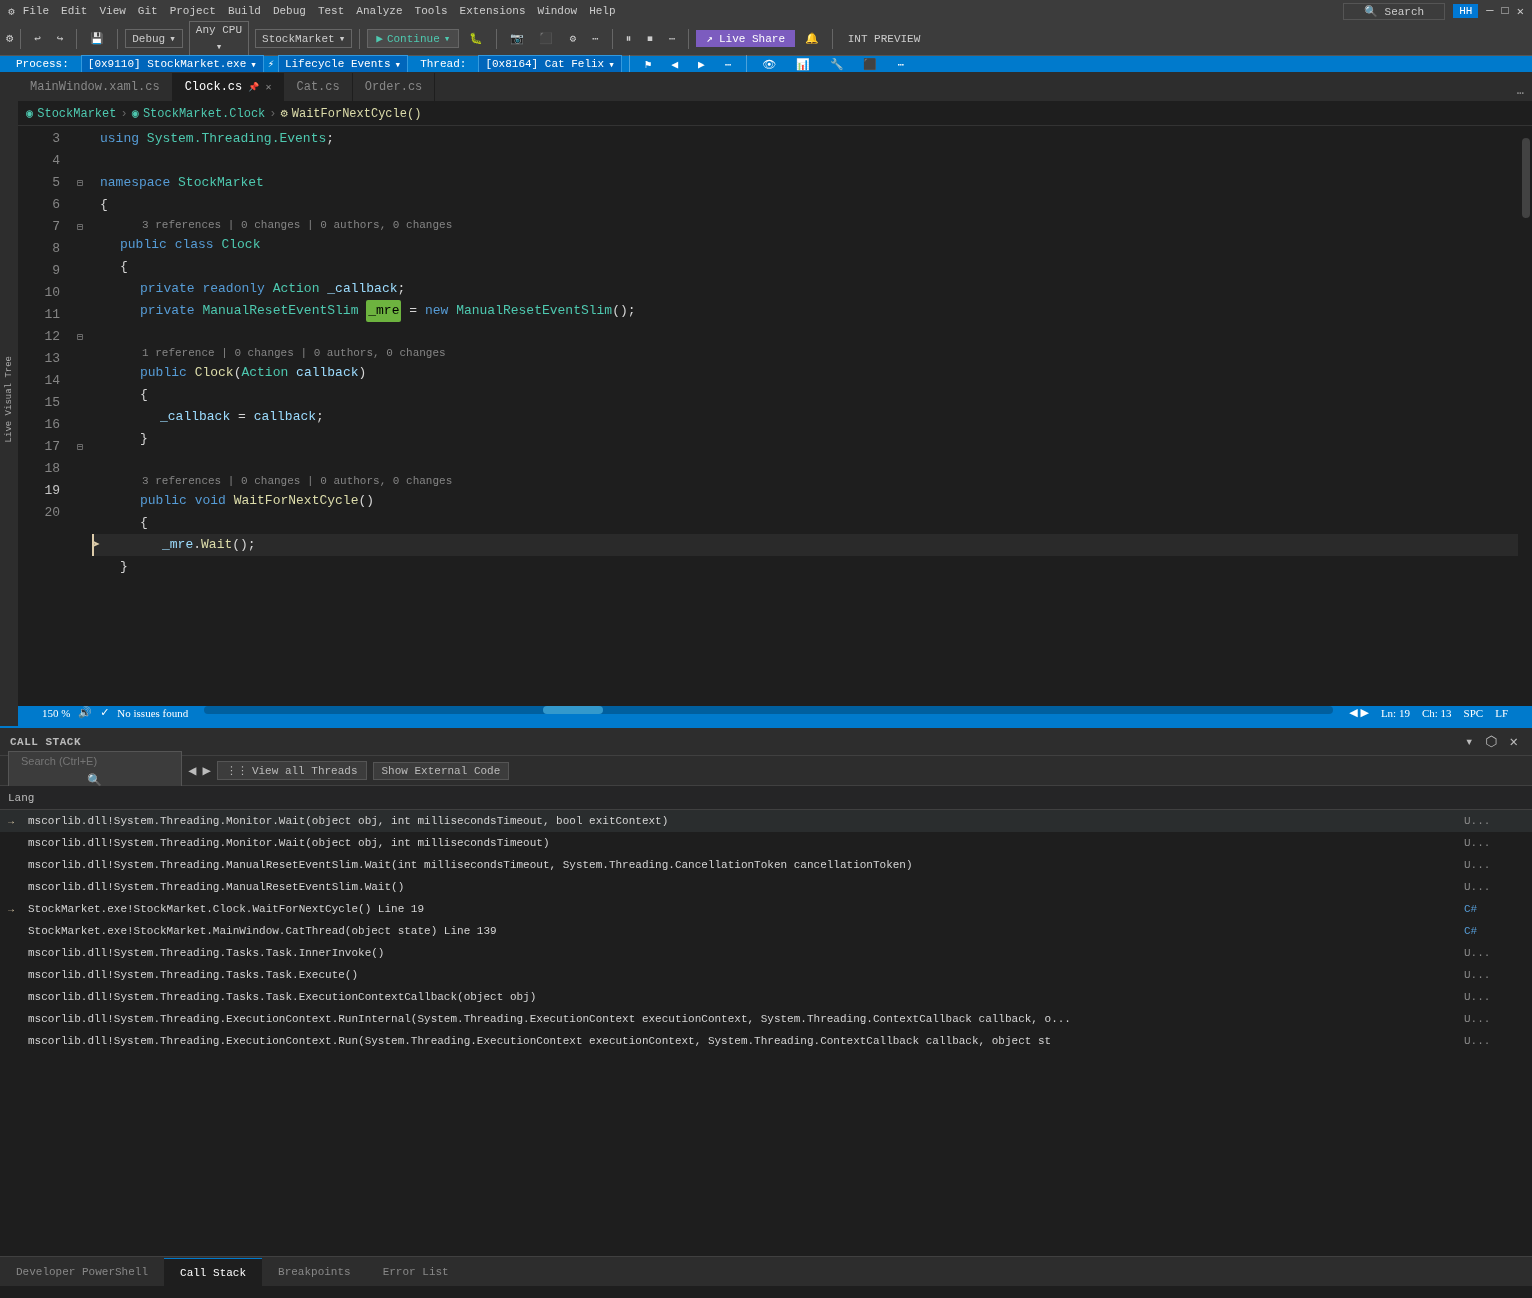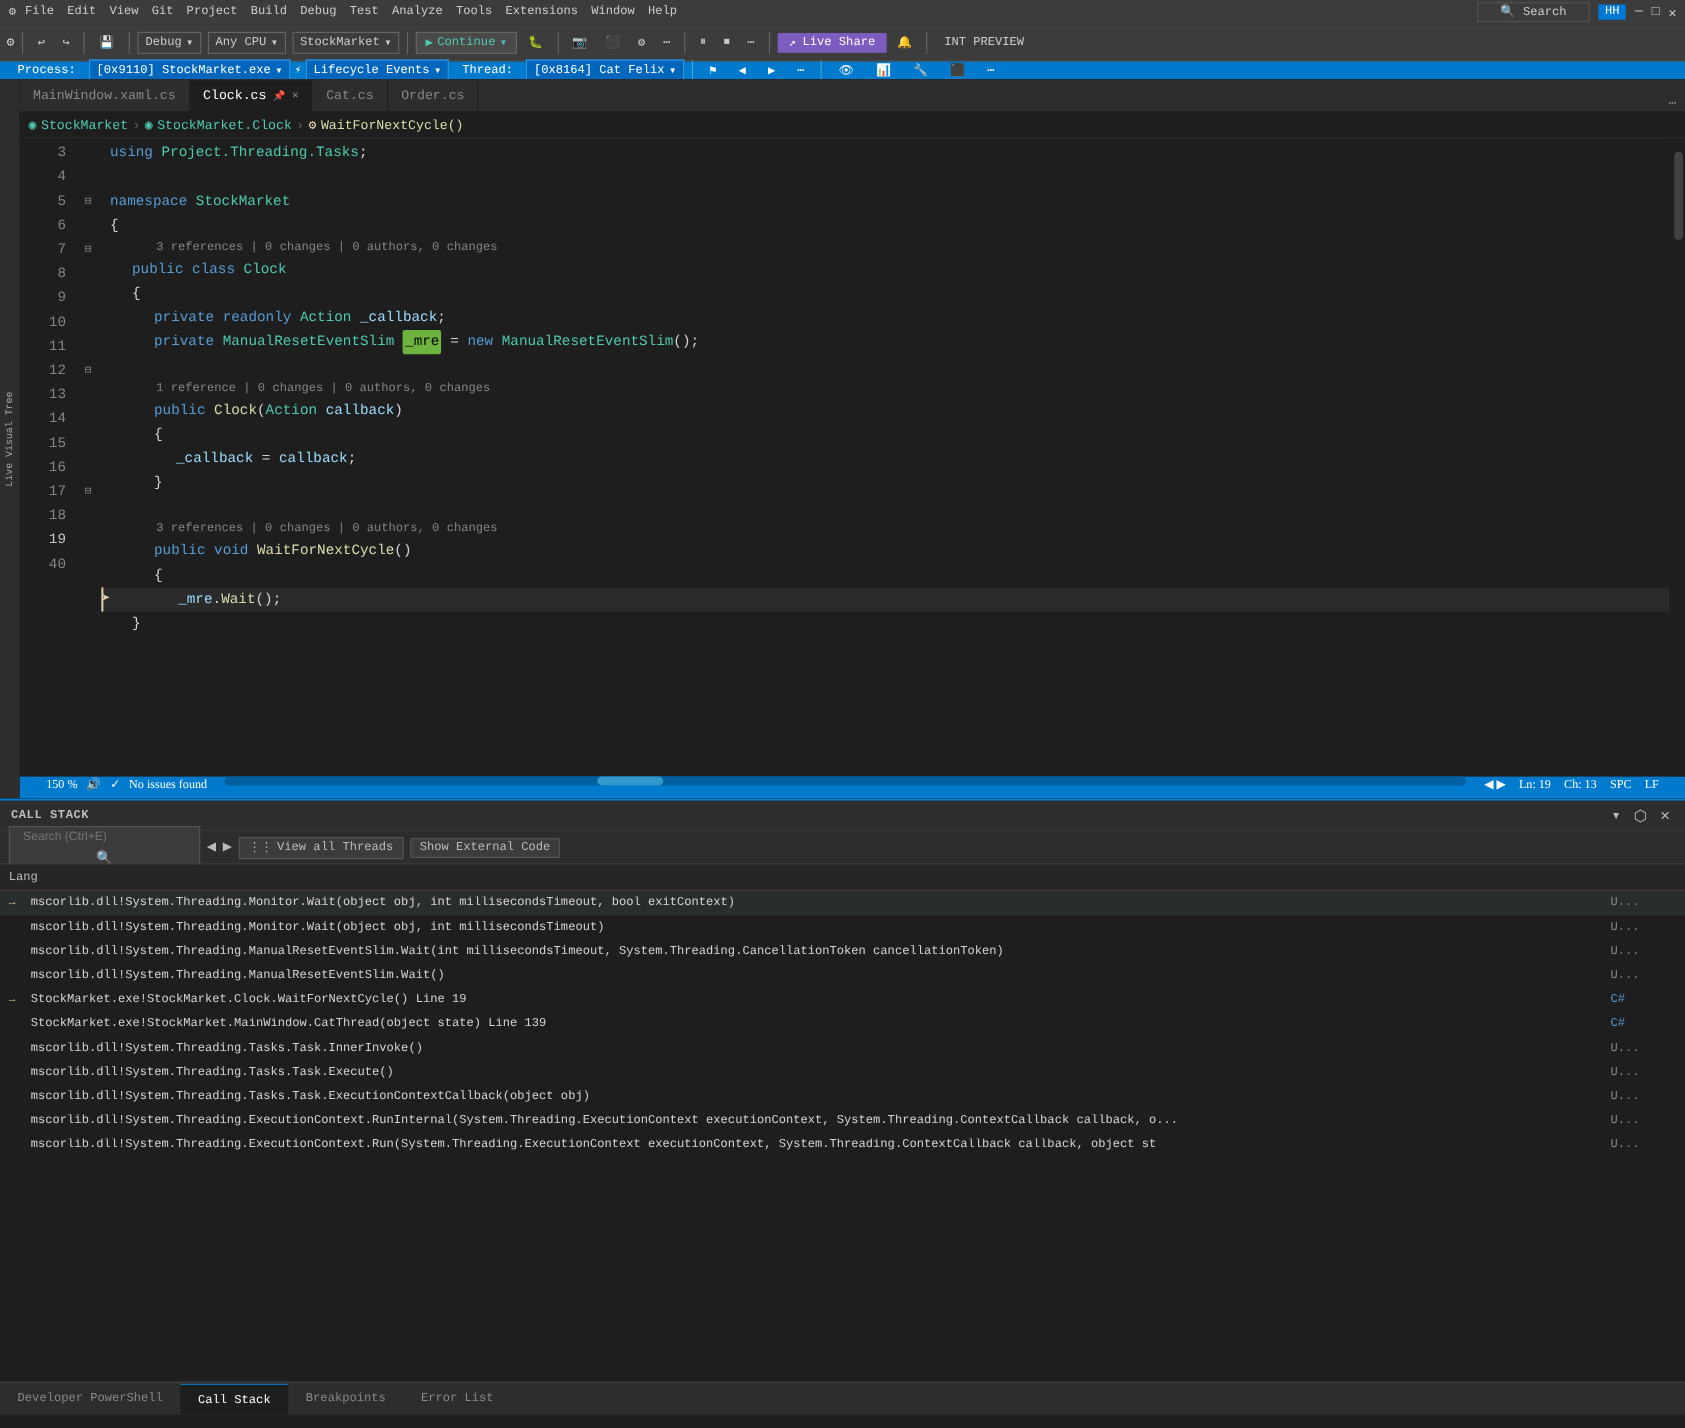--- a/index.html
+++ b/index.html
@@ -363,21 +363,21 @@
   <div class="toolbar-sep"></div>
   <span class="toolbar-item">↩</span>
   <span class="toolbar-item">↪</span>
   <div class="toolbar-sep"></div>
   <span class="toolbar-item">💾</span>
   <div class="toolbar-sep"></div>
   <div class="toolbar-dropdown">
     <span>Debug</span>
     <span>▾</span>
   </div>
-  <div class="toolbar-dropdown" style="margin-left:2px;">
+  <div class="toolbar-dropdown" style="margin-left:2px;flex-direction:column;">
     <span>Any CPU</span>
     <span>▾</span>
   </div>
   <div class="toolbar-dropdown" style="margin-left:2px;">
     <span>StockMarket</span>
     <span>▾</span>
   </div>
   <div class="toolbar-sep"></div>
   <div class="play-btn">
     <span>▶</span>
@@ -490,21 +490,21 @@
           <div class="line-number">10</div>
           <div class="line-number">11</div>
           <div class="line-number">12</div>
           <div class="line-number">13</div>
           <div class="line-number">14</div>
           <div class="line-number">15</div>
           <div class="line-number">16</div>
           <div class="line-number">17</div>
           <div class="line-number">18</div>
           <div class="line-number active">19</div>
-          <div class="line-number">40</div>
+          <div class="line-number">20</div>
         </div>
 
         <div style="width:24px;background:#1e1e1e;padding-top:2px;">
 
           <div style="height:22px;"></div>
           <div style="height:22px;"></div>
           <div style="height:22px;display:flex;align-items:center;justify-content:center;">
               <span style="color:#858585;font-size:10px;">⊟</span>
             </div>
           <div style="height:22px;"></div>
@@ -526,21 +526,21 @@
               <span style="color:#858585;font-size:10px;">⊟</span>
             </div>
           <div style="height:22px;"></div>
           <div style="height:22px;"></div>
           <div style="height:22px;"></div>
         </div>
 
         <div class="code-content">
 
           <div class="code-line">
-            <span class="kw">using</span><span> </span><span class="type">Project.Threading.Tasks</span><span class="punct">;</span>
+            <span class="kw">using</span><span> </span><span class="type">System.Threading.Events</span><span class="punct">;</span>
           </div>
 
           <div class="code-line">&nbsp;</div>
 
           <div class="code-line">
             <span class="kw">namespace</span><span> </span><span class="ns">StockMarket</span>
           </div>
 
           <div class="code-line"><span class="punct">{</span></div>
 

